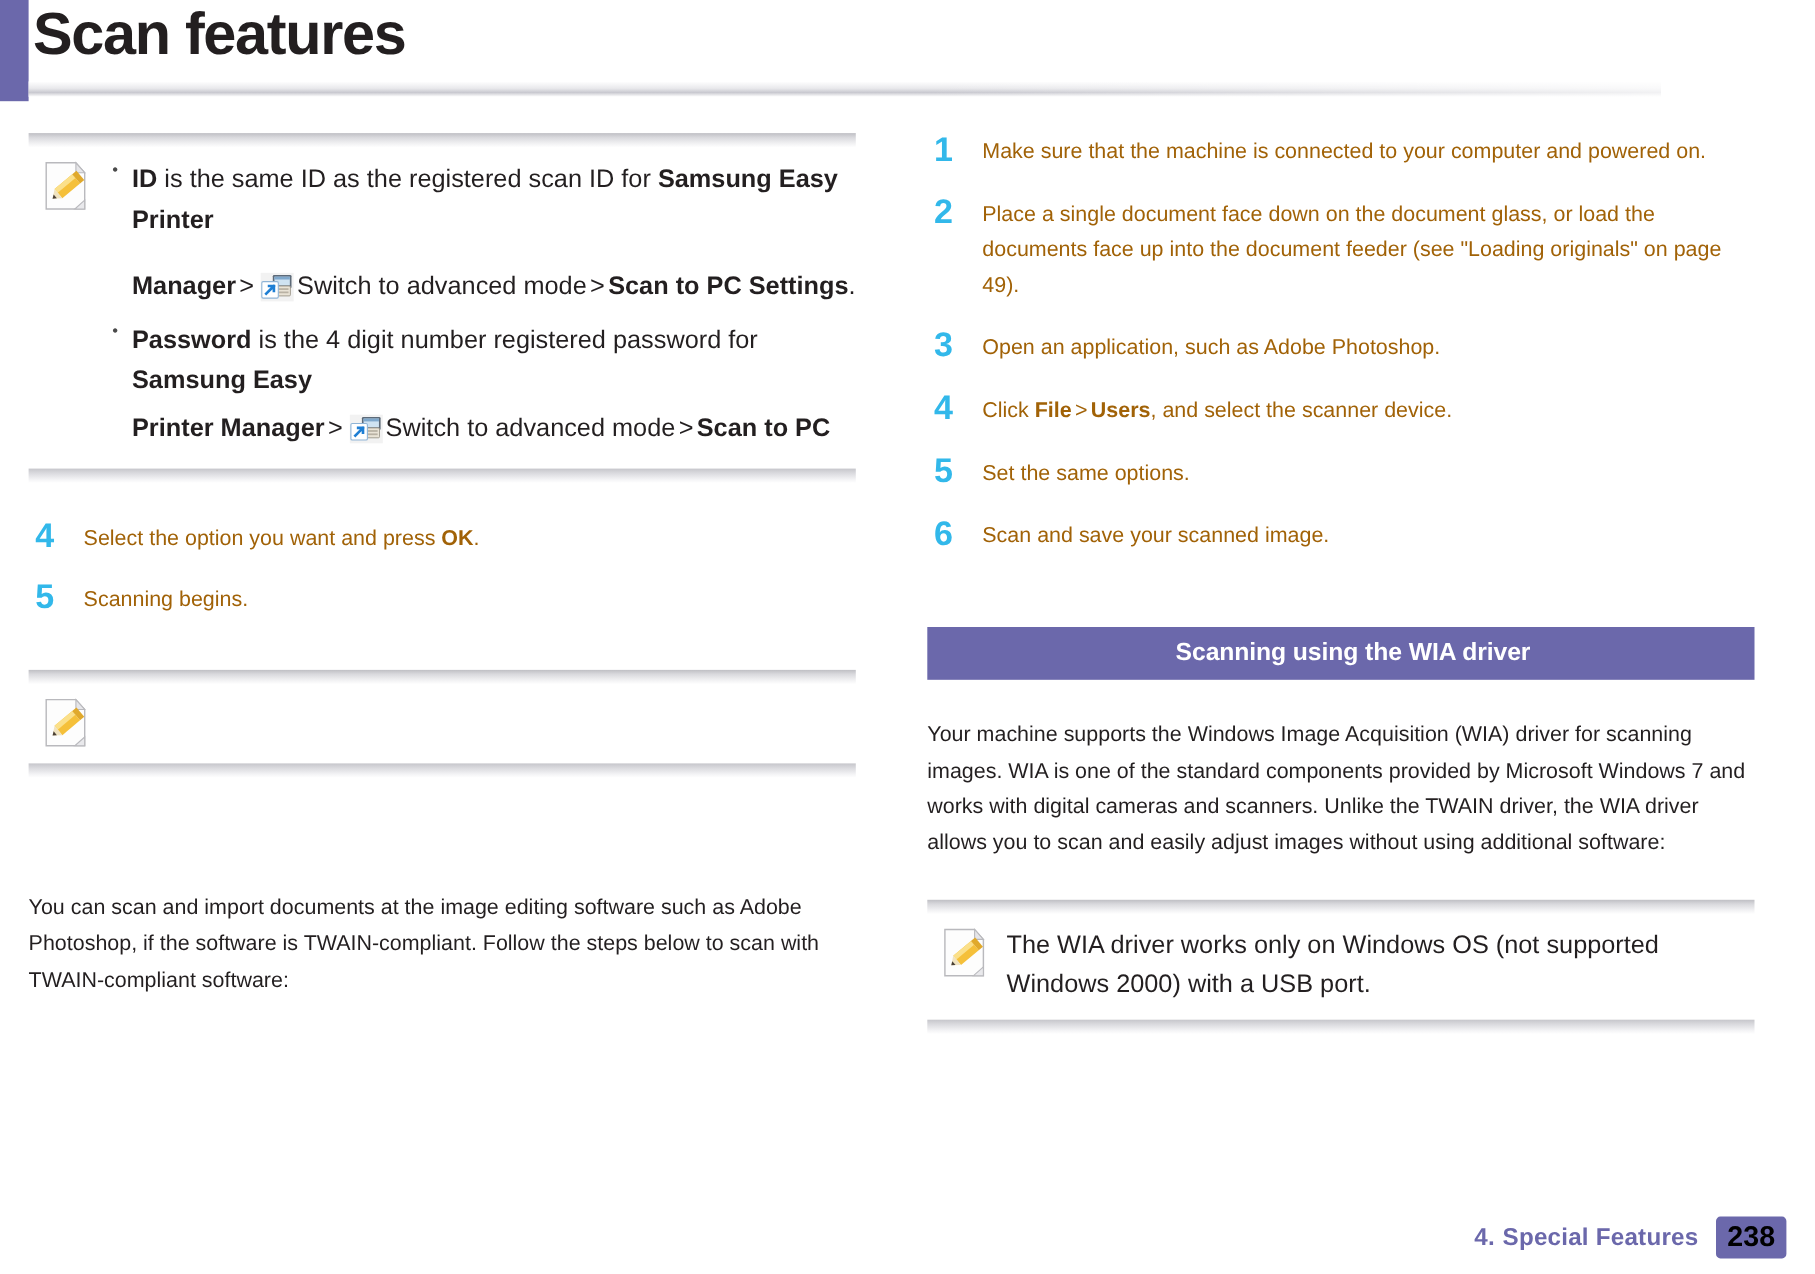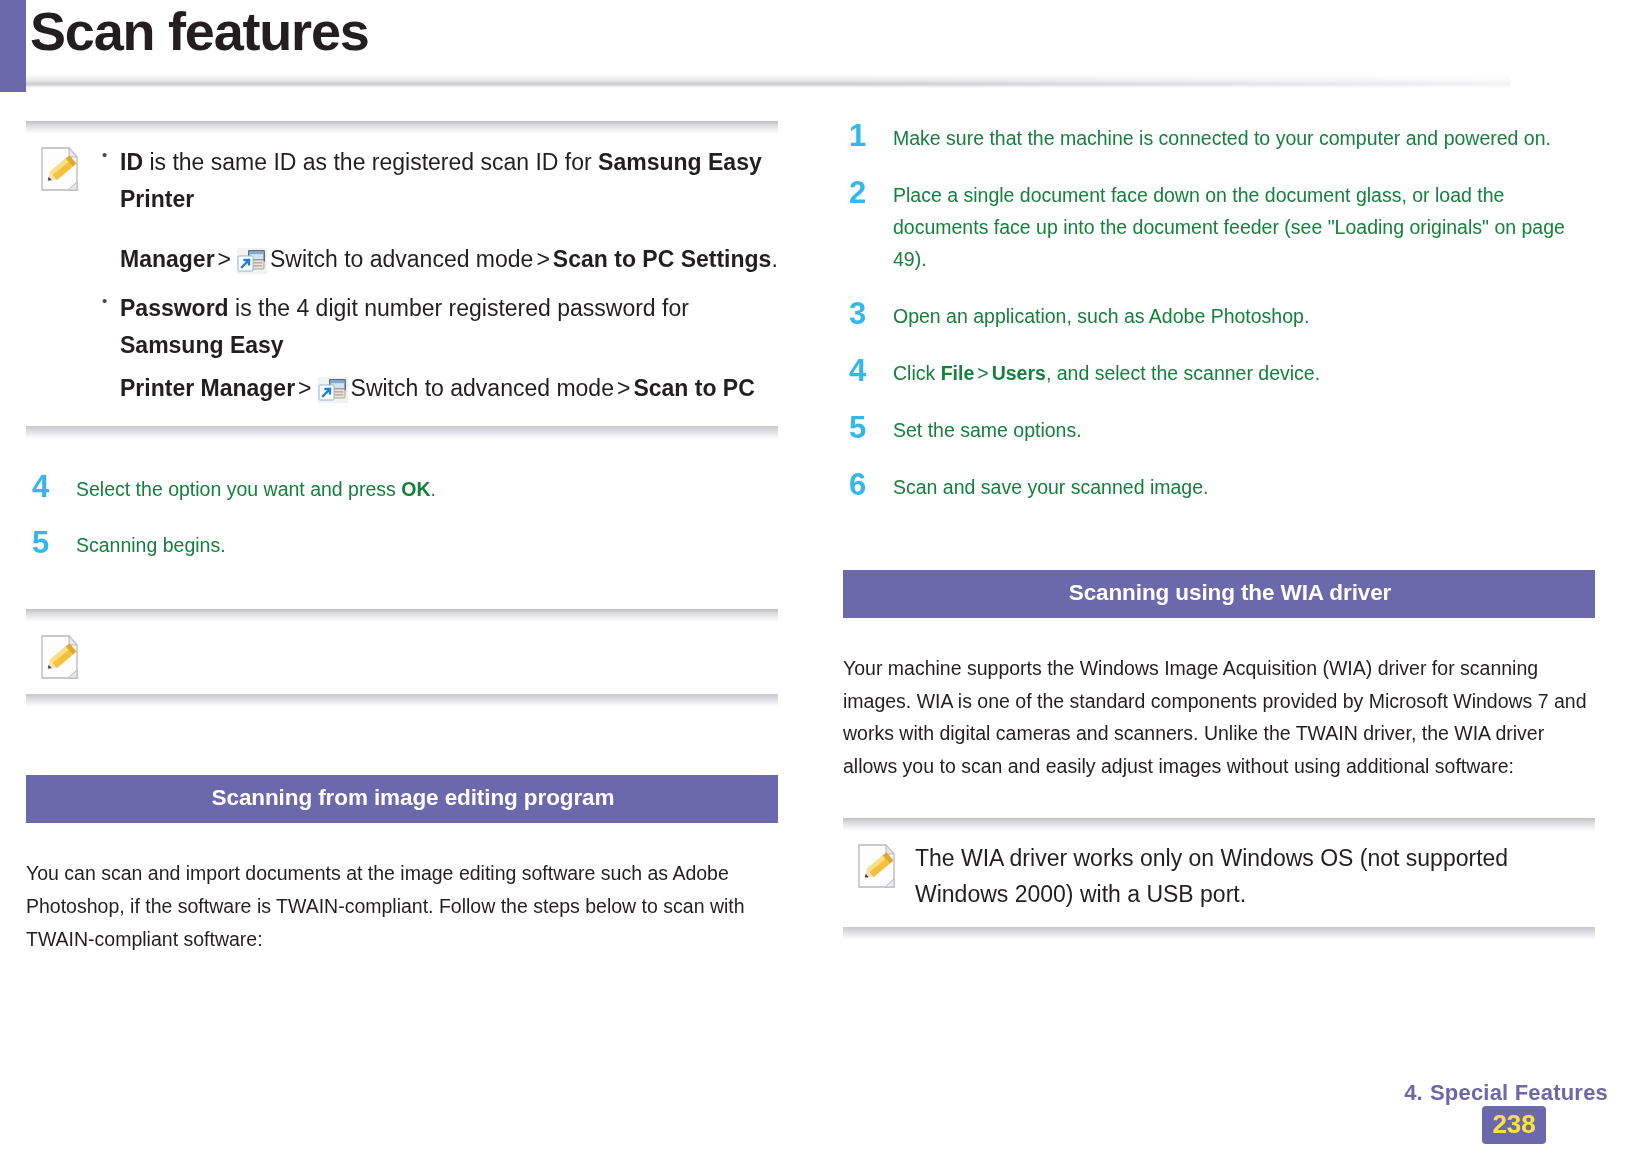--- a/index.html
+++ b/index.html
@@ -130,21 +130,21 @@
     color: #32b8ea;
     line-height: 1.04;
     text-align: left;
     padding-left: 6px;
     box-sizing: border-box;
   }
   .step-text {
     flex: 1 1 auto;
     font-size: 19.5px;
     line-height: 1.64;
-    color: #15803d;
+    color: #a16207;
     padding-top: 3px;
   }
 
   
   .section-head {
     background: #6b68ab;
     color: #ffffff;
     font-size: 22.5px;
     font-weight: bold;
     padding: 10px 0 12px 22px;
@@ -175,33 +175,32 @@
     background: #f2f2f2;
   }
 
   
   .footer {
     position: absolute;
     right: 26px;
     bottom: 14px;
     display: flex;
     align-items: center;
-    flex-direction: column;
   }
   .footer-label {
     font-size: 22px;
     font-weight: bold;
     color: #6b68ab;
     margin-right: 16px;
     letter-spacing: 0.2px;
   }
   .footer-chapter-num { margin-right: 7px; }
   .page-badge {
     background: #6b68ab;
-    color: #fde047;
+    color: #000000;
     font-size: 26px;
     font-weight: bold;
     border-radius: 4px;
     padding: 5px 10px 7px 10px;
     min-width: 44px;
     text-align: center;
     line-height: 1;
   }
 
   .spacer-24 { height: 24px; }
@@ -305,21 +304,20 @@
             <rect x="33" y="17" width="5" height="11" fill="#e0a92c"></rect>
           </g>
         </svg>
       </div>
     </div>
     <div class="note-edge bottom"></div>
   </div>
 
   <div class="spacer-60"></div>
 
-  <div class="section-head">Scanning from image editing program</div>
 
   <div class="spacer-34"></div>
 
   <p class="body-para">You can scan and import documents at the image editing software such as Adobe Photoshop, if the software is TWAIN-compliant. Follow the steps below to scan with TWAIN-compliant software:</p>
 
 </div>
 
 <div class="col col-right">
 
   <div class="steps">

